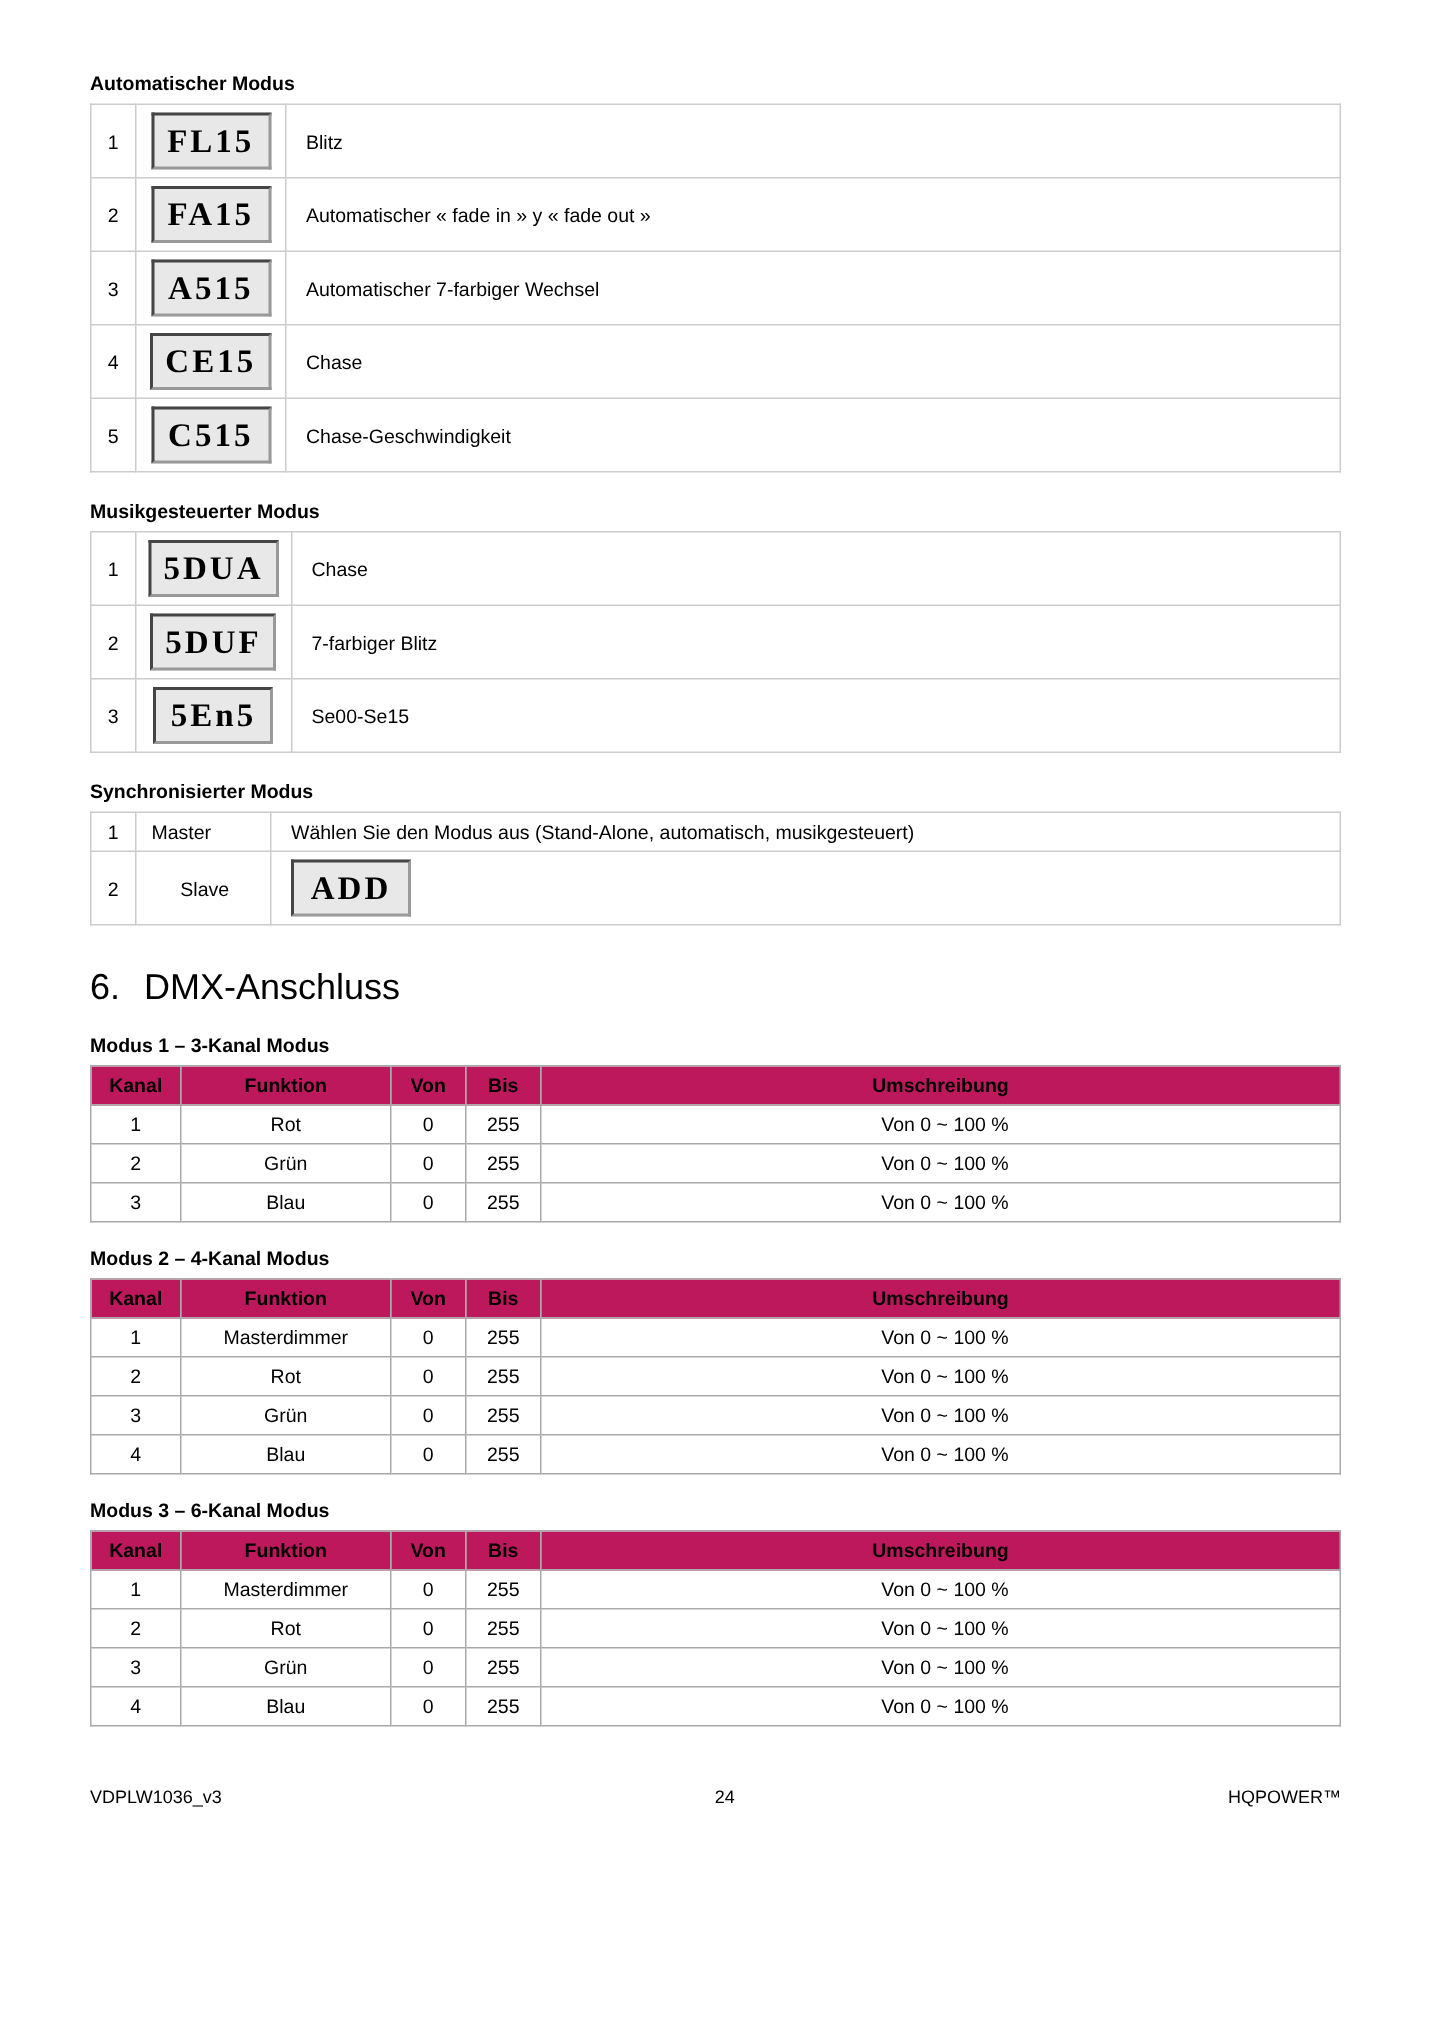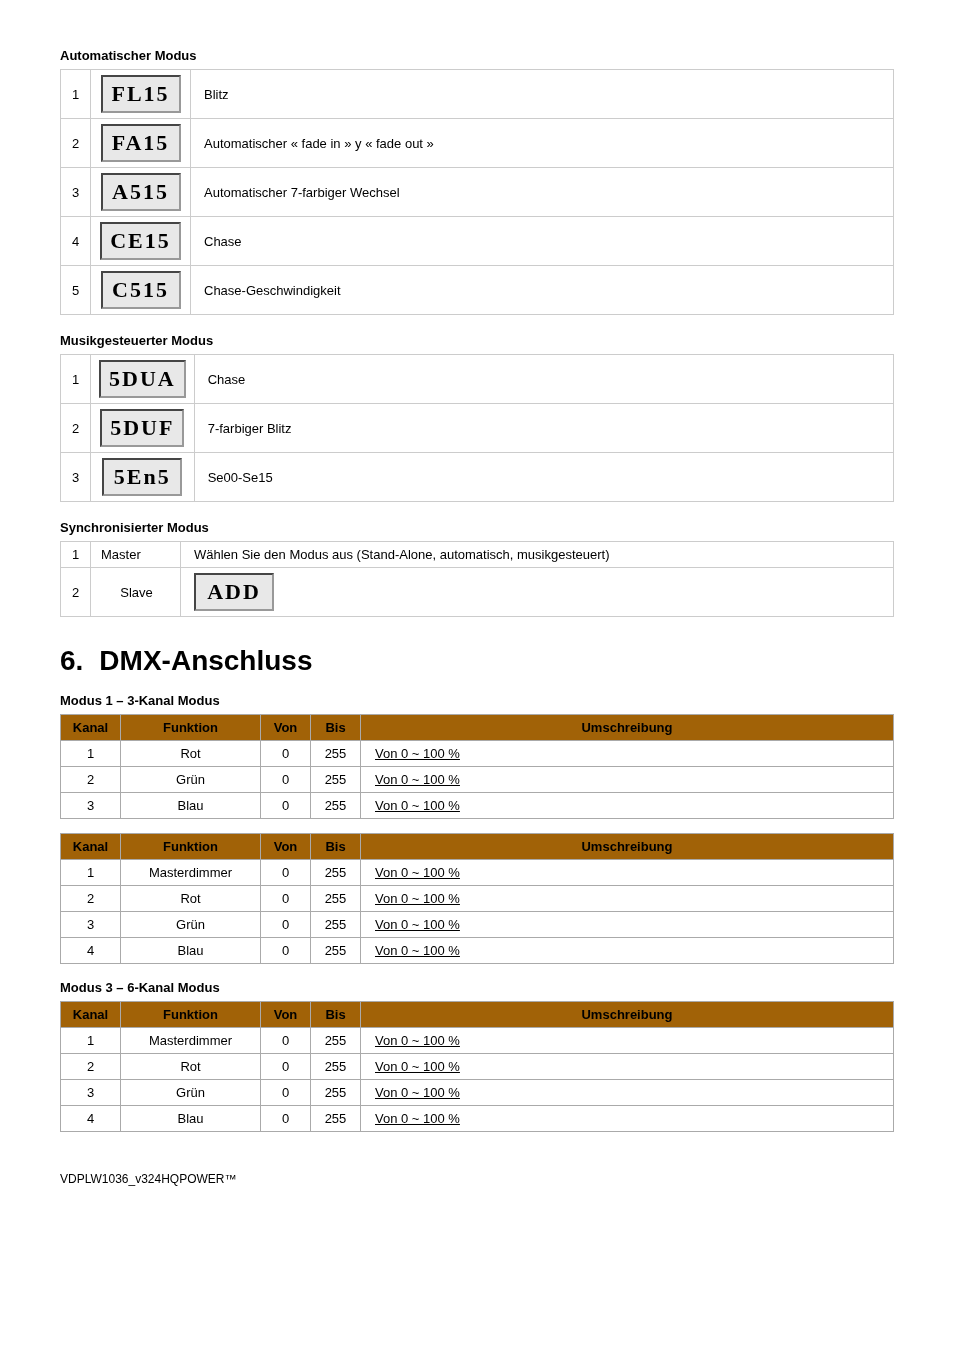--- a/index.html
+++ b/index.html
@@ -60,50 +60,49 @@
       background: #e8e8e8;
       border: 2px inset #999;
       padding: 4px 8px;
       display: inline-block;
       min-width: 80px;
       text-align: center;
     }
 
     
     .chapter-heading {
-      font-size: 28px;
-      font-weight: bold;
+      font-size: 24px;
+      font-weight: normal;
       margin-top: 28px;
       margin-bottom: 12px;
       border-bottom: none;
     }
     .chapter-heading span.num {
       margin-right: 16px;
     }
 
     .dmx-description {
       font-size: 13px;
       margin-bottom: 14px;
     }
 
     
     .dmx-table th {
-      background: #a16207;
+      background: #be185d;
       font-weight: bold;
       text-align: center;
       border: 1px solid #aaa;
     }
     .dmx-table td {
       text-align: center;
       border: 1px solid #aaa;
     }
     .dmx-table td:last-child {
-      text-align: left;
+      text-align: center;
       padding-left: 14px;
-      text-decoration: underline;
     }
     .dmx-table th:first-child,
     .dmx-table td:first-child {
       width: 60px;
     }
     .dmx-table th:nth-child(2),
     .dmx-table td:nth-child(2) {
       width: 140px;
       text-align: center;
     }
@@ -113,21 +112,21 @@
     }
     .dmx-table th:nth-child(4),
     .dmx-table td:nth-child(4) {
       width: 50px;
     }
 
     
     .footer {
       margin-top: 40px;
       display: flex;
-      justify-content: flex-start;
+      justify-content: space-between;
       font-size: 12px;
     }
 
     .subheading {
       font-weight: bold;
       font-size: 13px;
       margin-top: 16px;
       margin-bottom: 6px;
     }
 
@@ -252,20 +251,21 @@
           <td>Blau</td>
           <td>0</td>
           <td>255</td>
           <td>Von 0 ~ 100 %</td>
         </tr>
       </tbody>
   </table>
 </div>
 
 <div>
+  <div class="subheading">Modus 2 – 4-Kanal Modus</div>
   <table class="dmx-table">
     <thead id="mode2-thead">
         <tr>
           <th>Kanal</th>
           <th>Funktion</th>
           <th>Von</th>
           <th>Bis</th>
           <th>Umschreibung</th>
         </tr>
       </thead>

